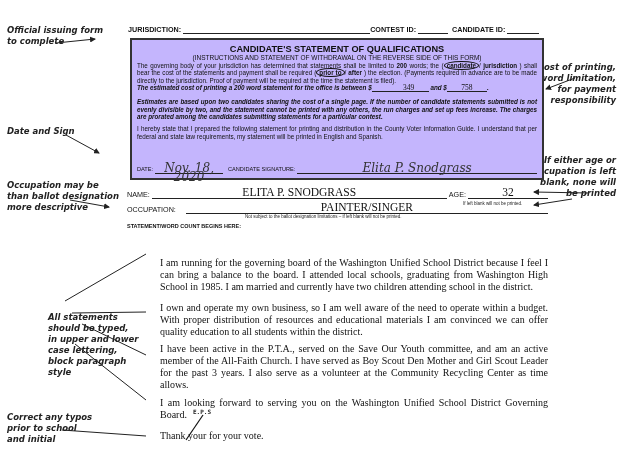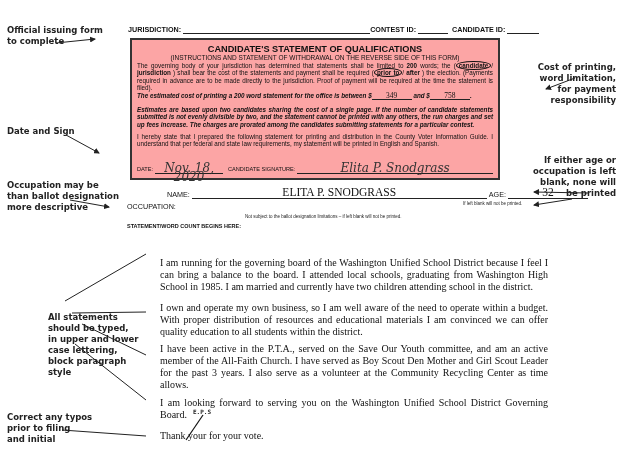--- a/index.html
+++ b/index.html
@@ -1,24 +1,24 @@
 <!DOCTYPE html>
 <html><head>
 <meta charset="utf-8">
 <style>
   html, body { margin: 0; padding: 0; background: #ffffff; }
   body { width: 622px; height: 458px; position: relative; overflow: hidden; font-family: "Liberation Sans", sans-serif; color: #111; }
-  .note { position: absolute; font-family: "DejaVu Sans", sans-serif; font-weight: bold; font-size: 8.5px; line-height: 11px; color: #222; }
+  .note { position: absolute; font-family: "DejaVu Sans", sans-serif; font-style: italic; font-weight: bold; font-size: 8.5px; line-height: 11px; color: #222; }
   .note.right { text-align: right; }
   svg.arrows { position: absolute; left: 0; top: 0; width: 622px; height: 458px; pointer-events: none; }
 
   .hdr { position: absolute; top: 25px; left: 128px; width: 418px; font-size: 7.2px; font-weight: bold; white-space: nowrap; display: flex; align-items: flex-end; }
   .hdr .line { display: inline-block; border-bottom: 1px solid #222; height: 8px; }
 
-  .box { position: absolute; left: 130px; top: 38px; width: 370px; height: 142px; background: #fca5a5; border: 2px solid #333; box-sizing: border-box; padding: 3px 5px; font-size: 6.3px; line-height: 7.6px; }
+  .box { position: absolute; left: 130px; top: 38px; width: 414px; height: 142px; background: #c4b5fd; border: 2px solid #333; box-sizing: border-box; padding: 3px 5px; font-size: 6.3px; line-height: 7.6px; }
   .box .title { text-align: center; font-weight: bold; font-size: 9.2px; line-height: 10px; margin-top: 1px; }
   .box .subtitle { text-align: center; font-size: 6.5px; line-height: 7.5px; }
   .box p { margin: 0; text-align: justify; }
   .box .bi { font-weight: bold; font-style: italic; }
   .box .gap { height: 6px; }
   .circ { border: 1px solid #111; border-radius: 50%; padding: 0 2px; font-weight: bold; }
   .fill { display: inline-block; border-bottom: 1px solid #222; text-align: center; font-family: "Liberation Serif", serif; font-style: normal; font-weight: normal; font-size: 7.5px; line-height: 7px; }
   .sigrow { position: absolute; left: 5px; right: 5px; bottom: 4px; font-size: 5.6px; display: flex; align-items: flex-end; }
   .sigrow .fillline { border-bottom: 1px solid #222; text-align: center; font-family: "DejaVu Serif", serif; font-style: italic; font-size: 12px; color: #333; height: 9px; line-height: 9px; }
 
@@ -80,64 +80,65 @@
 <div class="note" style="left:7px;top:312px;margin-left:41px;">
   <div>All statements</div>
   <div>should be typed,</div>
   <div>in upper and lower</div>
   <div>case lettering,</div>
   <div>block paragraph</div>
   <div>style</div>
 </div>
 <div class="note" style="left:7px;top:412px;">
   <div>Correct any typos</div>
-  <div>prior to filing</div>
+  <div>prior to school</div>
   <div>and initial</div>
 </div>
 
 <div class="hdr">
   <span>JURISDICTION:</span>
   <span class="line" style="width:187px;margin-left:2px;"></span>
   <span>CONTEST ID:</span>
   <span class="line" style="width:30px;margin:0 4px 0 2px;"></span>
   <span>CANDIDATE ID:</span>
   <span class="line" style="width:32px;margin-left:2px;"></span>
 </div>
 
 <div class="box">
   <div class="title">CANDIDATE'S STATEMENT OF QUALIFICATIONS</div>
   <div class="subtitle">(INSTRUCTIONS AND STATEMENT OF WITHDRAWAL ON THE REVERSE SIDE OF THIS FORM)</div>
   <p>
     <span>The governing body of your jurisdiction has determined that statements shall be limited to </span><b>200</b><span> words; the (</span><span class="circ">candidate</span><span>/ </span><b>jurisdiction</b><span> ) shall bear the cost of the statements and payment shall be required (</span><span class="circ">prior to</span><span>/ </span><b>after</b><span> ) the election. (Payments required in advance are to be made directly to the jurisdiction. Proof of payment will be required at the time the statement is filed).</span>
   </p>
   <p class="bi">
-    <span>The estimated cost of printing a 200 word statement for the office is between $</span><span class="fill" style="width:40px;">349</span><span> and $</span><span class="fill" style="width:40px;">758</span>.
+    <span>The estimated cost of printing a 200 word statement for the office is between $</span><span class="fill" style="width:40px;padding-left:17px;">349</span><span> and $</span><span class="fill" style="width:40px;">758</span>.
   </p>
   <div class="gap"></div>
   <p class="bi">Estimates are based upon two candidates sharing the cost of a single page. If the number of candidate statements submitted is not evenly divisible by two, and the statement cannot be printed with any others, the run charges and set up fees increase. The charges are prorated among the candidates submitting statements for a particular contest.</p>
   <div style="height:4px"></div>
   <p>I hereby state that I prepared the following statement for printing and distribution in the County Voter Information Guide. I understand that per federal and state law requirements, my statement will be printed in English and Spanish.</p>
   <div class="sigrow">
     <span>DATE:</span>
     <span class="fillline" style="width:68px;margin:0 5px 0 2px;">Nov. 18, 2020</span>
     <span>CANDIDATE SIGNATURE:</span>
     <span class="fillline" style="flex:1;margin-left:2px;">Elita P. Snodgrass</span>
   </div>
 </div>
 
-<div class="row" style="top:187px;margin-left:40px;">
+<div class="row" style="top:187px;">
   <span>NAME:</span>
   <span class="val" style="width:295px;margin:0 2px;">ELITA P. SNODGRASS</span>
   <span>AGE:</span>
   <span class="val" style="width:80px;margin-left:2px;">32</span>
 </div>
 <div class="small" style="left:463px;top:201px;">If left blank will not be printed.</div>
 
 <div class="row" style="top:202px;gap:8px;">
   <span>OCCUPATION:</span>
+  <span class="val" style="width:362px;margin-left:2px;">PAINTER/SINGER</span>
 </div>
 <div class="small" style="left:245px;top:214px;">Not subject to the ballot designation limitations – if left blank will not be printed.</div>
 
 <div class="wc">STATEMENT/WORD COUNT BEGINS HERE:</div>
 
 <p class="stmt" style="top:249px;">I am running for the governing board of the Washington Unified School District because I feel I can bring a balance to the board.  I attended local schools, graduating from Washington High School in 1985.  I am married and currently have two children attending school in the district.</p>
 <p class="stmt" style="top:294px;">I own and operate my own business, so I am well aware of the need to operate within a budget. With proper distribution of resources and educational materials I am convinced we can offer quality education to all students within the district.</p>
 <p class="stmt" style="top:335px;">I have been active in the P.T.A., served on the Save Our Youth committee, and am an active member of the All-Faith Church.  I have served as Boy Scout Den Mother and Girl Scout Leader for the past 3 years.  I also serve as a volunteer at the Community Recycling Center as time allows.</p>
 <p class="stmt" style="top:389px;">I am looking forward to serving you on the Washington Unified School District Governing Board.</p>
 <p class="stmt" style="top:422px;">Thank your for your vote.</p>

